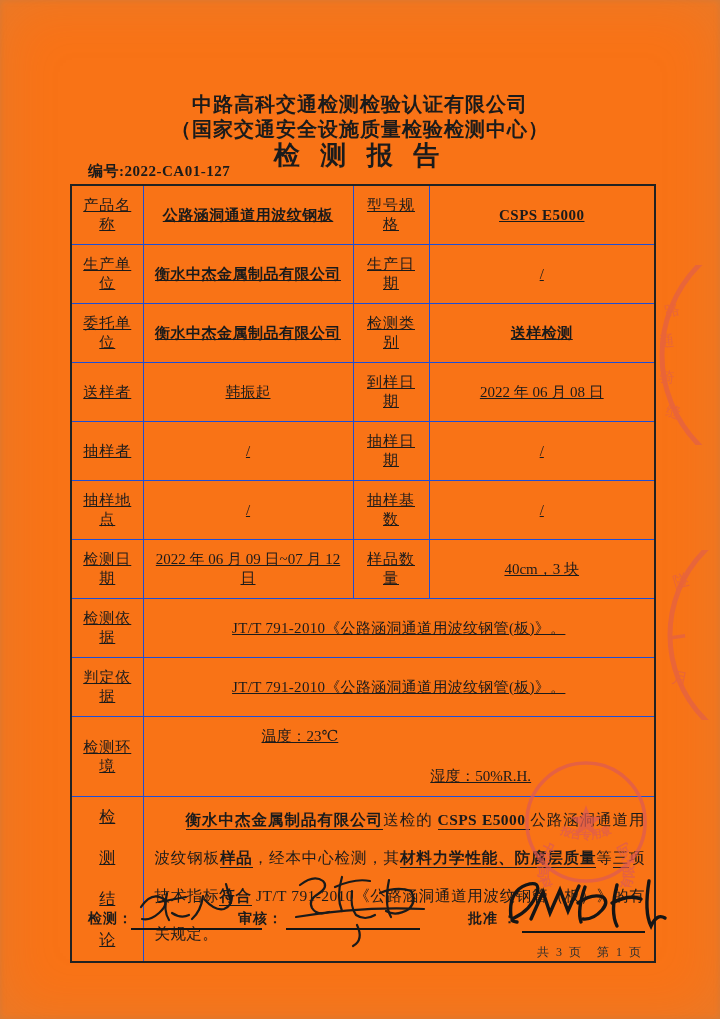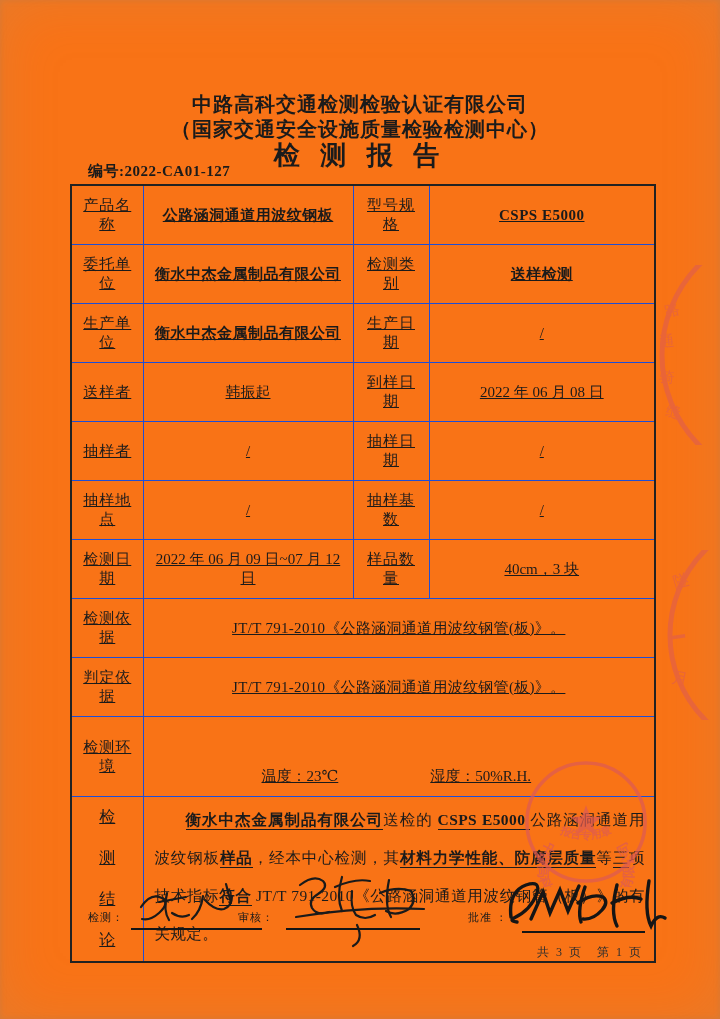--- a/index.html
+++ b/index.html
@@ -29,41 +29,41 @@
     border:1px solid #1d4ed8;text-align:center;vertical-align:middle;
     padding:10px;overflow:hidden;text-decoration:underline;
   }
   table.report{border:2px solid #222;}
   table.report tr{height:37px;}
   tr.conclusion-row{height:297px;}
   td.lbl{font-weight:normal;letter-spacing:1px;}
   td.val-b{font-weight:bold;letter-spacing:.5px;}
   td.val-left{text-align:left;padding-left:12px;letter-spacing:.3px;}
   td.env-val{text-align:left;}
-  .env-wrap{display:flex;align-items:flex-end;padding-left:108px;}
+  .env-wrap{display:flex;align-items:flex-start;padding-left:108px;}
   .env-hum{margin-left:92px;margin-top:40px;}
   
   td.concl-label{vertical-align:middle;}
   .v-label{display:flex;flex-direction:column;align-items:center;justify-content:center;gap:20px;height:100%;}
   .v-label span{font-size:16px;letter-spacing:0;}
   td.concl-body{position:relative;text-align:left;vertical-align:top;}
   .concl-par{
     position:absolute;top:4px;left:11px;right:9px;
     font-size:15.5px;line-height:38px;text-align:justify;text-indent:2em;
     letter-spacing:.4px;
   }
   .concl-par span.b{font-weight:bold;}
   .concl-par span.u{border-bottom:1.5px solid #1b1b1b;padding-bottom:1px;}
   
   .stamp{position:absolute;left:521px;top:757px;width:130px;height:130px;opacity:.7;pointer-events:none;}
   .edge-seal{position:absolute;pointer-events:none;opacity:.55;}
   .edge-seal.upper{left:640px;top:265px;width:80px;height:180px;}
   .edge-seal.lower{left:645px;top:550px;width:75px;height:170px;}
   
-  .sig-label{position:absolute;font-size:11px;font-weight:normal;letter-spacing:1px;}
+  .sig-label{position:absolute;font-size:14px;font-weight:bold;letter-spacing:1px;}
   .sig-label.test{left:88px;top:910px;}
   .sig-label.review{left:238px;top:910px;}
   .sig-label.approve{left:468px;top:910px;}
   .sig-line{position:absolute;height:1.6px;background:#151515;}
   .sig-line.l1{left:131px;top:928px;width:131px;}
   .sig-line.l2{left:286px;top:928px;width:134px;}
   .sig-line.l3{left:522px;top:931px;width:123px;}
   .sig-ink{position:absolute;inset:0;pointer-events:none;}
   .page-footer{position:absolute;left:537px;top:944px;font-size:12px;letter-spacing:2px;color:#2e2e2e;}
 </style>
@@ -87,30 +87,30 @@
         <col style="width:226px">
       </colgroup>
     <tbody>
         <tr>
       <td class="lbl">产品名称</td>
       <td class="val-b">公路涵洞通道用波纹钢板</td>
       <td class="lbl">型号规格</td>
       <td class="val-b">CSPS E5000</td>
     </tr>
     <tr>
+      <td class="lbl">生产单位</td>
+      <td class="val-b">衡水中杰金属制品有限公司</td>
+      <td class="lbl">生产日期</td>
+      <td>/</td>
+    </tr>
+    <tr>
       <td class="lbl">委托单位</td>
       <td class="val-b">衡水中杰金属制品有限公司</td>
       <td class="lbl">检测类别</td>
       <td class="val-b">送样检测</td>
-    </tr>
-    <tr>
-      <td class="lbl">生产单位</td>
-      <td class="val-b">衡水中杰金属制品有限公司</td>
-      <td class="lbl">生产日期</td>
-      <td>/</td>
     </tr>
     <tr>
       <td class="lbl">送样者</td>
       <td>韩振起</td>
       <td class="lbl">到样日期</td>
       <td>2022 年 06 月 08 日</td>
     </tr>
     <tr>
       <td class="lbl">抽样者</td>
       <td>/</td>

